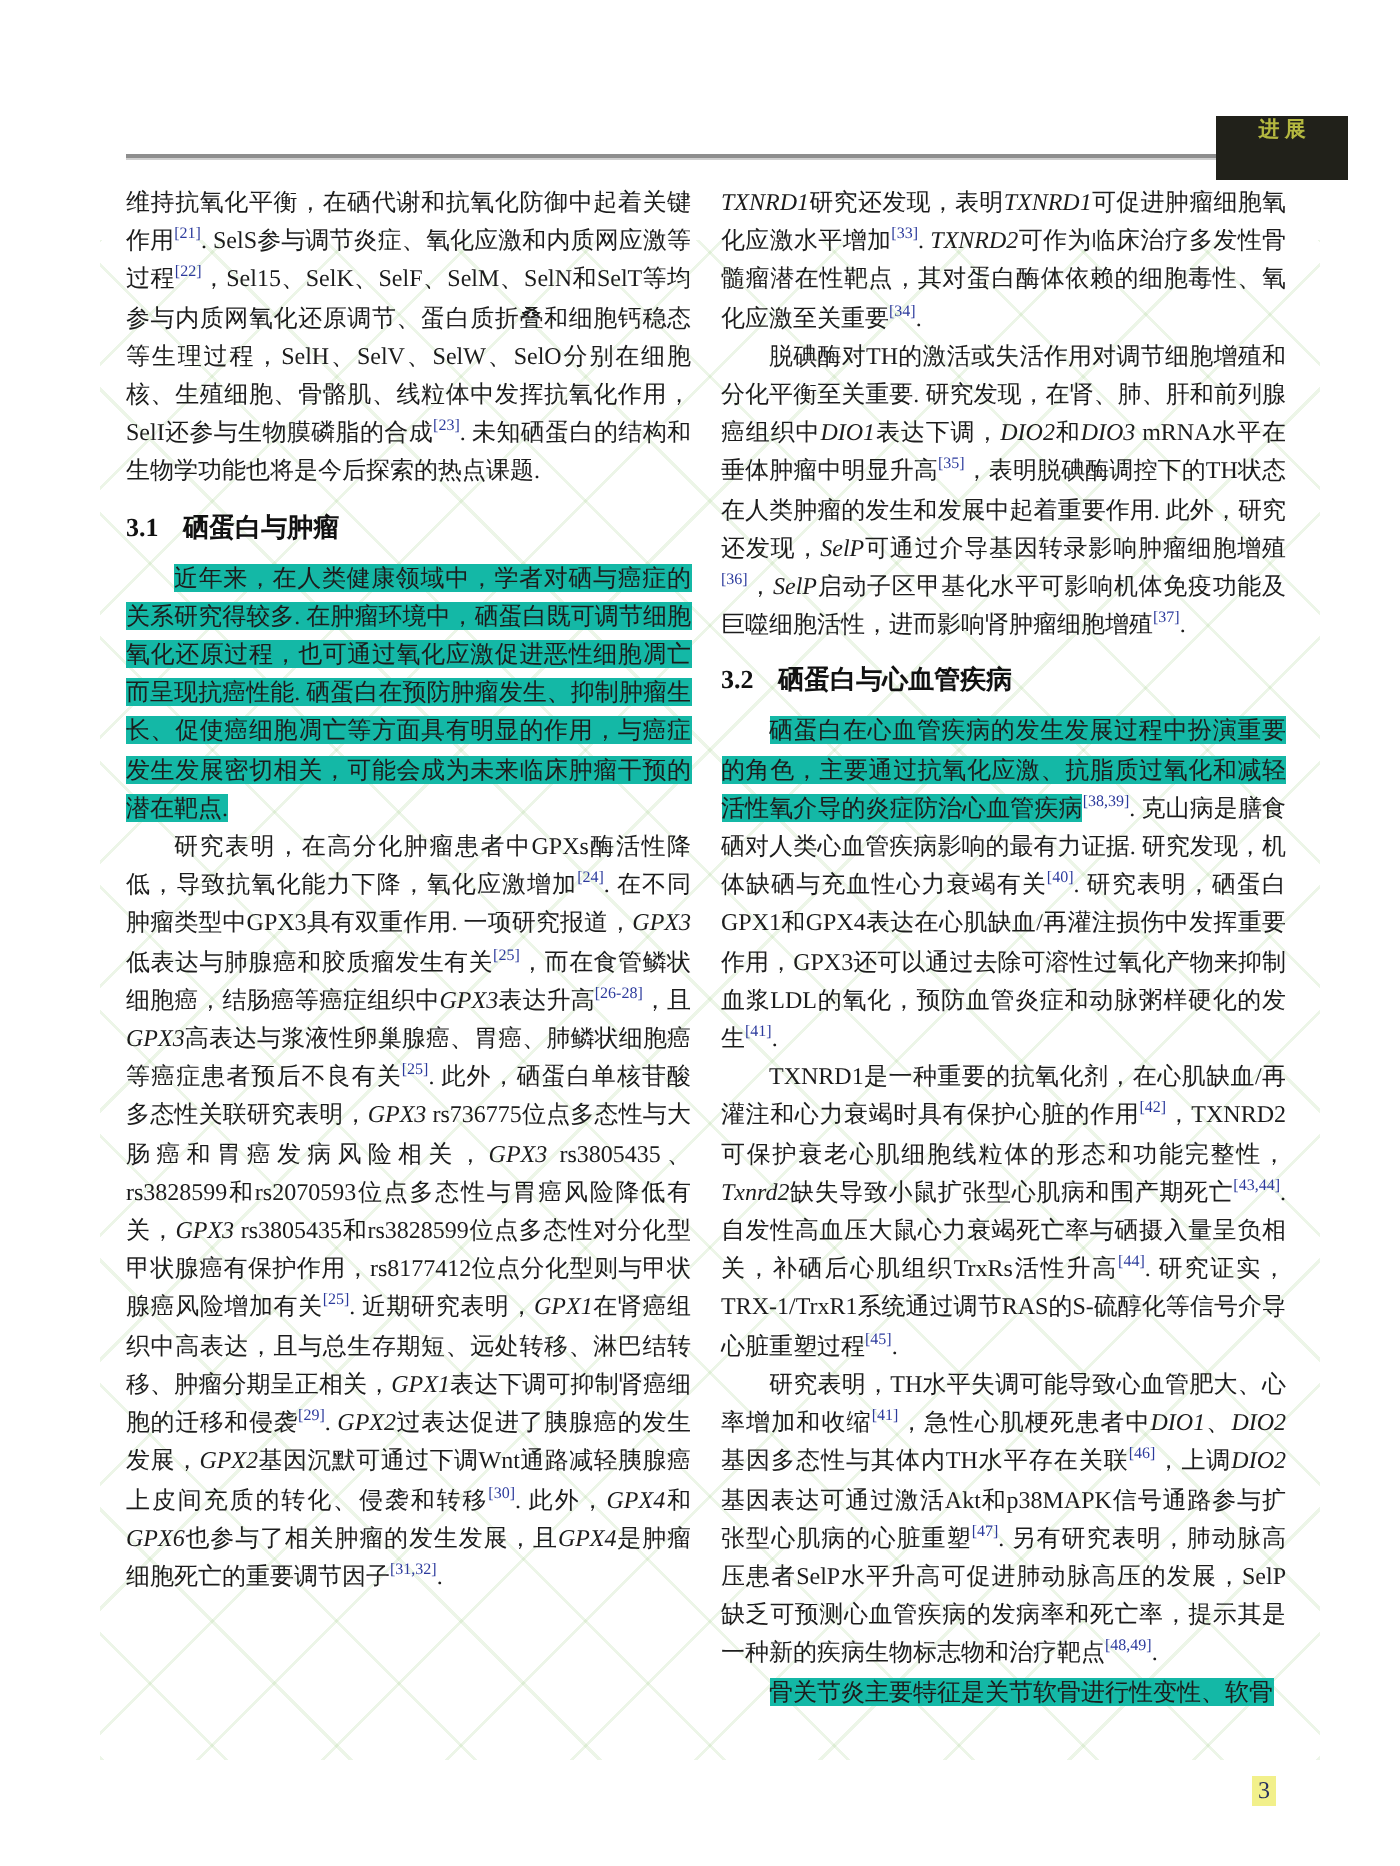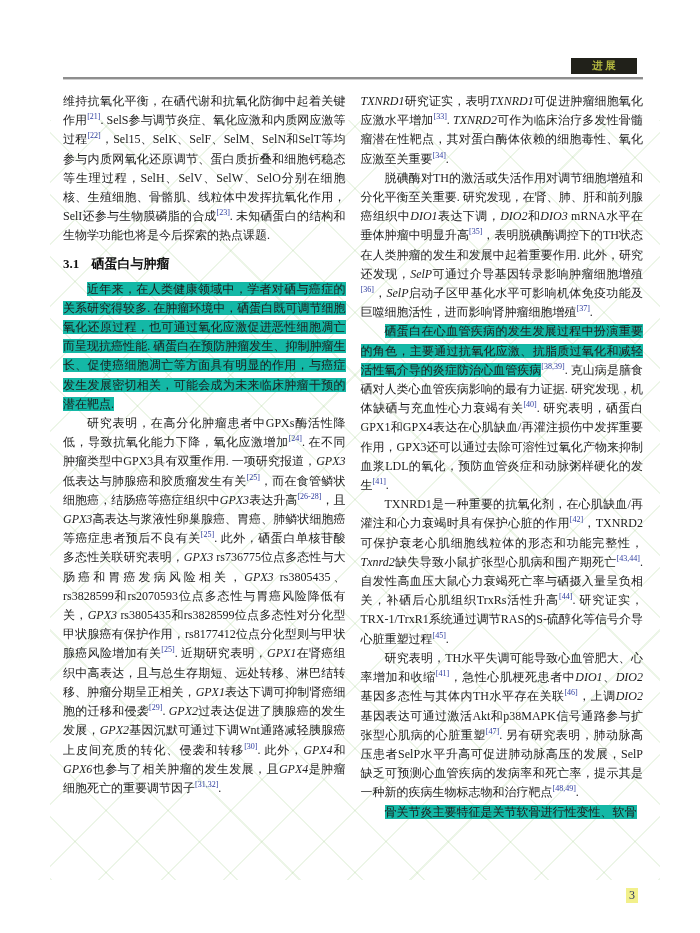--- a/index.html
+++ b/index.html
@@ -10,21 +10,21 @@
     color:#1c1c1c;
   }
   .watermark{
     position:absolute;left:50px;top:120px;width:610px;height:760px;
     background:
       repeating-linear-gradient(45deg, rgba(140,195,110,0.16) 0 1.5px, transparent 1.5px 44px),
       repeating-linear-gradient(-45deg, rgba(140,195,110,0.16) 0 1.5px, transparent 1.5px 44px);
     pointer-events:none;z-index:0;
   }
   .badge{
-    position:absolute;top:58px;left:571px;width:66px;height:16px;
+    position:absolute;top:58px;left:608px;width:66px;height:32px;
     background:#21211a;color:#b4b840;
     font-size:10.5px;font-weight:bold;text-align:center;line-height:16px;
     z-index:2;
   }
   .header-rule{
     position:absolute;top:77px;left:63px;width:580px;height:2px;
     background:#8e8e8e;box-shadow:0 1px 0 #cfcfcf;z-index:1;
   }
   .columns{
     position:absolute;left:63px;top:92px;width:580px;
@@ -67,22 +67,23 @@
 <div class="header-rule"></div>
 
 <div class="columns">
   <div class="col">
       <div class="para noindent"><span>维持抗氧化平衡，在硒代谢和抗氧化防御中起着关键作用</span><sup class="ref">[21]</sup><span>. SelS参与调节炎症、氧化应激和内质网应激等过程</span><sup class="ref">[22]</sup><span>，Sel15、SelK、SelF、SelM、SelN和SelT等均参与内质网氧化还原调节、蛋白质折叠和细胞钙稳态等生理过程，SelH、SelV、SelW、SelO分别在细胞核、生殖细胞、骨骼肌、线粒体中发挥抗氧化作用，SelI还参与生物膜磷脂的合成</span><sup class="ref">[23]</sup><span>. 未知硒蛋白的结构和生物学功能也将是今后探索的热点课题.</span></div>
       <div class="h2"><span class="hnum">3.1</span><span>硒蛋白与肿瘤</span></div>
       <div class="para"><span class="hl">近年来，在人类健康领域中，学者对硒与癌症的关系研究得较多. 在肿瘤环境中，硒蛋白既可调节细胞氧化还原过程，也可通过氧化应激促进恶性细胞凋亡而呈现抗癌性能. 硒蛋白在预防肿瘤发生、抑制肿瘤生长、促使癌细胞凋亡等方面具有明显的作用，与癌症发生发展密切相关，可能会成为未来临床肿瘤干预的潜在靶点.</span></div>
       <div class="para"><span>研究表明，在高分化肿瘤患者中GPXs酶活性降低，导致抗氧化能力下降，氧化应激增加</span><sup class="ref">[24]</sup><span>. 在不同肿瘤类型中GPX3具有双重作用. 一项研究报道，</span><span class="it">GPX3</span><span>低表达与肺腺癌和胶质瘤发生有关</span><sup class="ref">[25]</sup><span>，而在食管鳞状细胞癌，结肠癌等癌症组织中</span><span class="it">GPX3</span><span>表达升高</span><sup class="ref">[26-28]</sup><span>，且</span><span class="it">GPX3</span><span>高表达与浆液性卵巢腺癌、胃癌、肺鳞状细胞癌等癌症患者预后不良有关</span><sup class="ref">[25]</sup><span>. 此外，硒蛋白单核苷酸多态性关联研究表明，</span><span class="it">GPX3</span><span> rs736775位点多态性与大肠癌和胃癌发病风险相关，</span><span class="it">GPX3</span><span> rs3805435、rs3828599和rs2070593位点多态性与胃癌风险降低有关，</span><span class="it">GPX3</span><span> rs3805435和rs3828599位点多态性对分化型甲状腺癌有保护作用，rs8177412位点分化型则与甲状腺癌风险增加有关</span><sup class="ref">[25]</sup><span>. 近期研究表明，</span><span class="it">GPX1</span><span>在肾癌组织中高表达，且与总生存期短、远处转移、淋巴结转移、肿瘤分期呈正相关，</span><span class="it">GPX1</span><span>表达下调可抑制肾癌细胞的迁移和侵袭</span><sup class="ref">[29]</sup><span>. </span><span class="it">GPX2</span><span>过表达促进了胰腺癌的发生发展，</span><span class="it">GPX2</span><span>基因沉默可通过下调Wnt通路减轻胰腺癌上皮间充质的转化、侵袭和转移</span><sup class="ref">[30]</sup><span>. 此外，</span><span class="it">GPX4</span><span>和</span><span class="it">GPX6</span><span>也参与了相关肿瘤的发生发展，且</span><span class="it">GPX4</span><span>是肿瘤细胞死亡的重要调节因子</span><sup class="ref">[31,32]</sup><span>.</span></div>
     </div>
   <div class="col">
-      <div class="para noindent"><span class="it">TXNRD1</span><span>研究证实，表明</span><span class="it">TXNRD1</span><span>可促进肿瘤细胞氧化应激水平增加</span><sup class="ref">[33]</sup><span>. </span><span class="it">TXNRD2</span><span>可作为临床治疗多发性骨髓瘤潜在性靶点，其对蛋白酶体依赖的细胞毒性、氧化应激至关重要</span><sup class="ref">[34]</sup><span>.</span></div>
+      <div class="para noindent"><span class="it">TXNRD1</span><span>研究还发现，表明</span><span class="it">TXNRD1</span><span>可促进肿瘤细胞氧化应激水平增加</span><sup class="ref">[33]</sup><span>. </span><span class="it">TXNRD2</span><span>可作为临床治疗多发性骨髓瘤潜在性靶点，其对蛋白酶体依赖的细胞毒性、氧化应激至关重要</span><sup class="ref">[34]</sup><span>.</span></div>
       <div class="para"><span>脱碘酶对TH的激活或失活作用对调节细胞增殖和分化平衡至关重要. 研究发现，在肾、肺、肝和前列腺癌组织中</span><span class="it">DIO1</span><span>表达下调，</span><span class="it">DIO2</span><span>和</span><span class="it">DIO3</span><span> mRNA水平在垂体肿瘤中明显升高</span><sup class="ref">[35]</sup><span>，表明脱碘酶调控下的TH状态在人类肿瘤的发生和发展中起着重要作用. 此外，研究还发现，</span><span class="it">SelP</span><span>可通过介导基因转录影响肿瘤细胞增殖</span><sup class="ref">[36]</sup><span>，</span><span class="it">SelP</span><span>启动子区甲基化水平可影响机体免疫功能及巨噬细胞活性，进而影响肾肿瘤细胞增殖</span><sup class="ref">[37]</sup><span>.</span></div>
+      <div class="h2"><span class="hnum">3.2</span><span>硒蛋白与心血管疾病</span></div>
       <div class="para"><span class="hl">硒蛋白在心血管疾病的发生发展过程中扮演重要的角色，主要通过抗氧化应激、抗脂质过氧化和减轻活性氧介导的炎症防治心血管疾病</span><sup class="ref">[38,39]</sup><span>. 克山病是膳食硒对人类心血管疾病影响的最有力证据. 研究发现，机体缺硒与充血性心力衰竭有关</span><sup class="ref">[40]</sup><span>. 研究表明，硒蛋白GPX1和GPX4表达在心肌缺血/再灌注损伤中发挥重要作用，GPX3还可以通过去除可溶性过氧化产物来抑制血浆LDL的氧化，预防血管炎症和动脉粥样硬化的发生</span><sup class="ref">[41]</sup><span>.</span></div>
       <div class="para"><span>TXNRD1是一种重要的抗氧化剂，在心肌缺血/再灌注和心力衰竭时具有保护心脏的作用</span><sup class="ref">[42]</sup><span>，TXNRD2可保护衰老心肌细胞线粒体的形态和功能完整性，</span><span class="it">Txnrd2</span><span>缺失导致小鼠扩张型心肌病和围产期死亡</span><sup class="ref">[43,44]</sup><span>. 自发性高血压大鼠心力衰竭死亡率与硒摄入量呈负相关，补硒后心肌组织TrxRs活性升高</span><sup class="ref">[44]</sup><span>. 研究证实，TRX-1/TrxR1系统通过调节RAS的S-硫醇化等信号介导心脏重塑过程</span><sup class="ref">[45]</sup><span>.</span></div>
       <div class="para"><span>研究表明，TH水平失调可能导致心血管肥大、心率增加和收缩</span><sup class="ref">[41]</sup><span>，急性心肌梗死患者中</span><span class="it">DIO1</span><span>、</span><span class="it">DIO2</span><span>基因多态性与其体内TH水平存在关联</span><sup class="ref">[46]</sup><span>，上调</span><span class="it">DIO2</span><span>基因表达可通过激活Akt和p38MAPK信号通路参与扩张型心肌病的心脏重塑</span><sup class="ref">[47]</sup><span>. 另有研究表明，肺动脉高压患者SelP水平升高可促进肺动脉高压的发展，SelP缺乏可预测心血管疾病的发病率和死亡率，提示其是一种新的疾病生物标志物和治疗靶点</span><sup class="ref">[48,49]</sup><span>.</span></div>
       <div class="para"><span class="hl">骨关节炎主要特征是关节软骨进行性变性、软骨</span></div>
     </div>
 </div>
 
 <div class="pagenum">3</div>
 
 </body></html>

